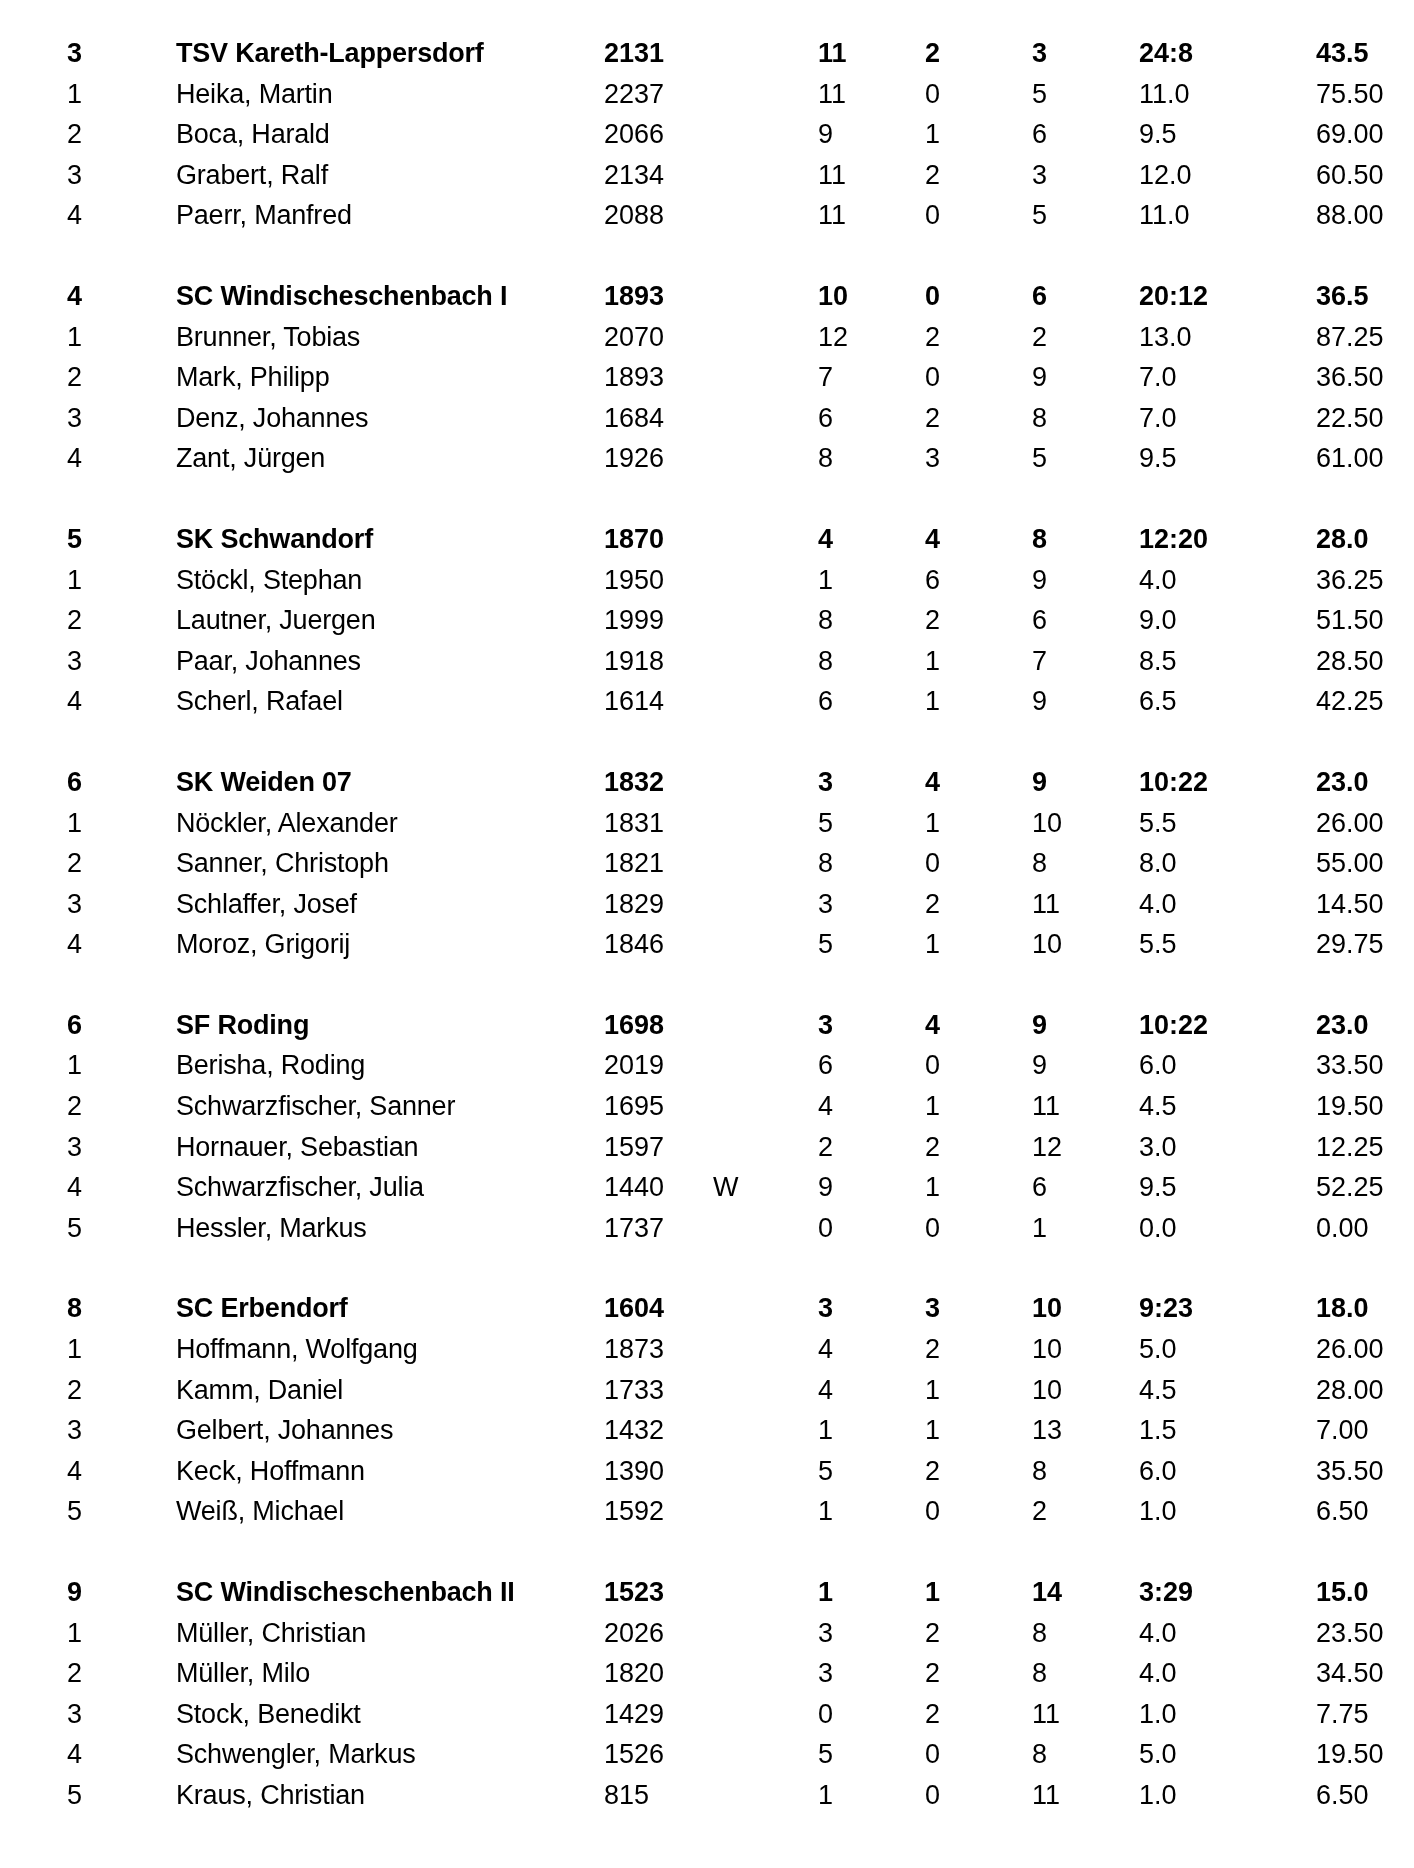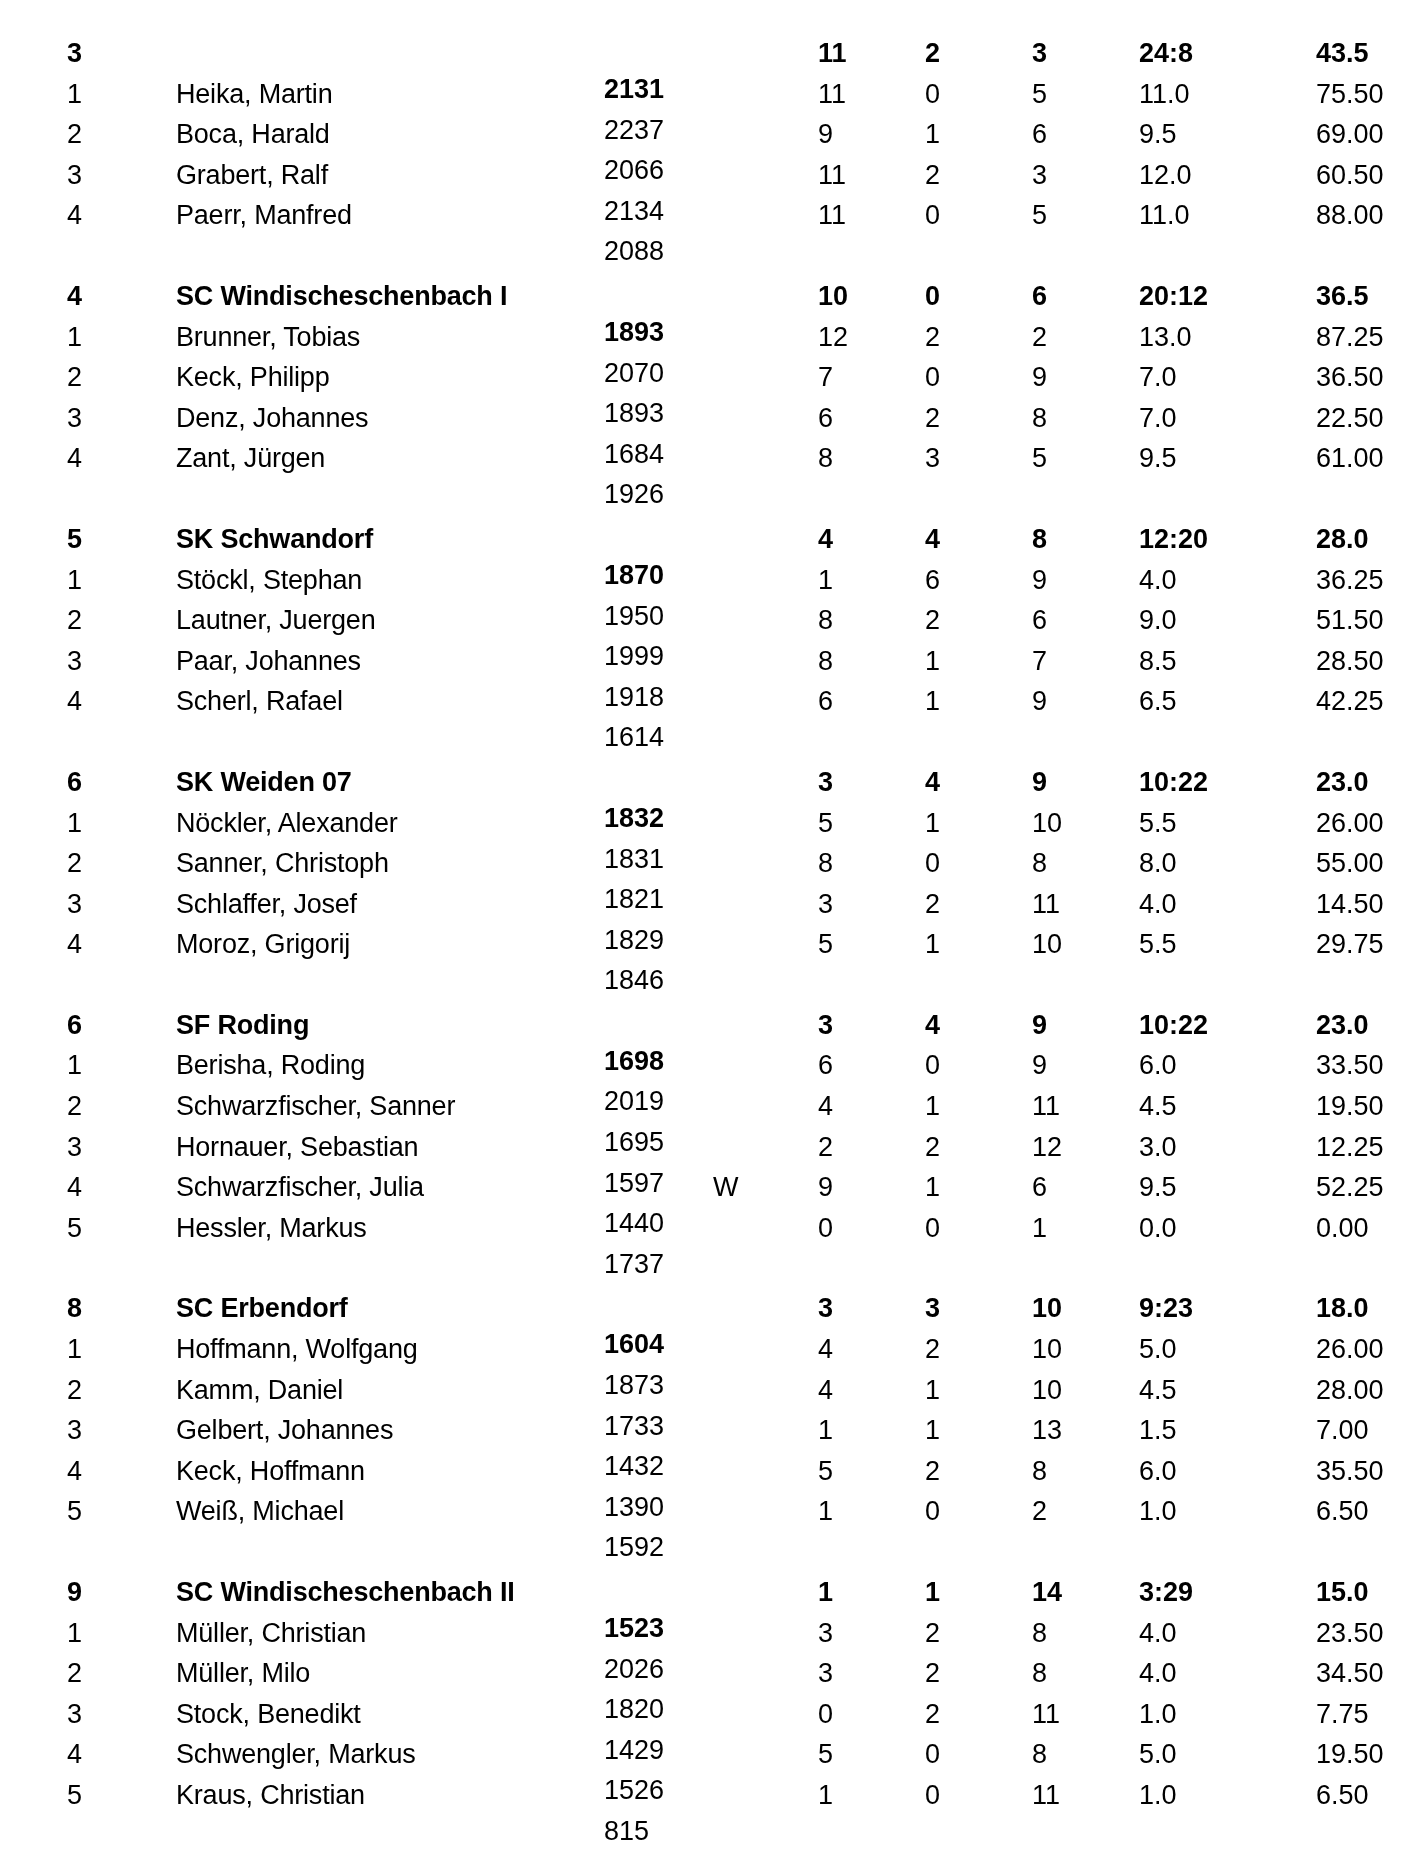--- a/index.html
+++ b/index.html
@@ -33,35 +33,36 @@
     }
     .row.team {
       font-weight: bold;
     }
     .cell {
       position: absolute;
       top: 0;
     }
     .c-rank   { left: 67px; }
     .c-name   { left: 176px; letter-spacing: -0.2px; }
-    .c-rating { left: 604px; margin-top: 36px; }
+    .c-rating { left: 604px; }
     .c-flag   { left: 713px; }
     .c-w      { left: 818px; }
     .c-d      { left: 925px; }
     .c-l      { left: 1032px; }
     .c-score  { left: 1139px; }
     .c-pts    { left: 1316px; }
   </style>
 </head>
 <body>
 
 <div id="standings">
     <div class="team-block">
       <div class="row team">
     <span class="cell c-rank">3</span>
+    <span class="cell c-name">TSV Kareth-Lappersdorf</span>
     <span class="cell c-rating">2131</span>
     <span class="cell c-flag"></span>
     <span class="cell c-w">11</span>
     <span class="cell c-d">2</span>
     <span class="cell c-l">3</span>
     <span class="cell c-score">24:8</span>
     <span class="cell c-pts">43.5</span>
   </div>
       <div class="row">
     <span class="cell c-rank">1</span>
@@ -126,21 +127,21 @@
     <span class="cell c-rating">2070</span>
     <span class="cell c-flag"></span>
     <span class="cell c-w">12</span>
     <span class="cell c-d">2</span>
     <span class="cell c-l">2</span>
     <span class="cell c-score">13.0</span>
     <span class="cell c-pts">87.25</span>
   </div>
       <div class="row">
     <span class="cell c-rank">2</span>
-    <span class="cell c-name">Keck, Philipp</span>
+    <span class="cell c-name">Mark, Philipp</span>
     <span class="cell c-rating">1893</span>
     <span class="cell c-flag"></span>
     <span class="cell c-w">7</span>
     <span class="cell c-d">0</span>
     <span class="cell c-l">9</span>
     <span class="cell c-score">7.0</span>
     <span class="cell c-pts">36.50</span>
   </div>
       <div class="row">
     <span class="cell c-rank">3</span>

